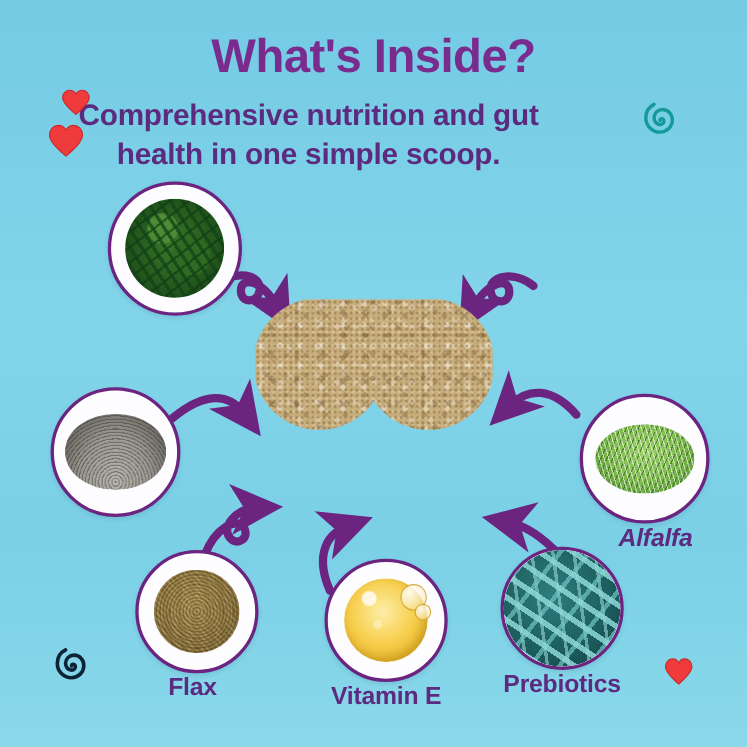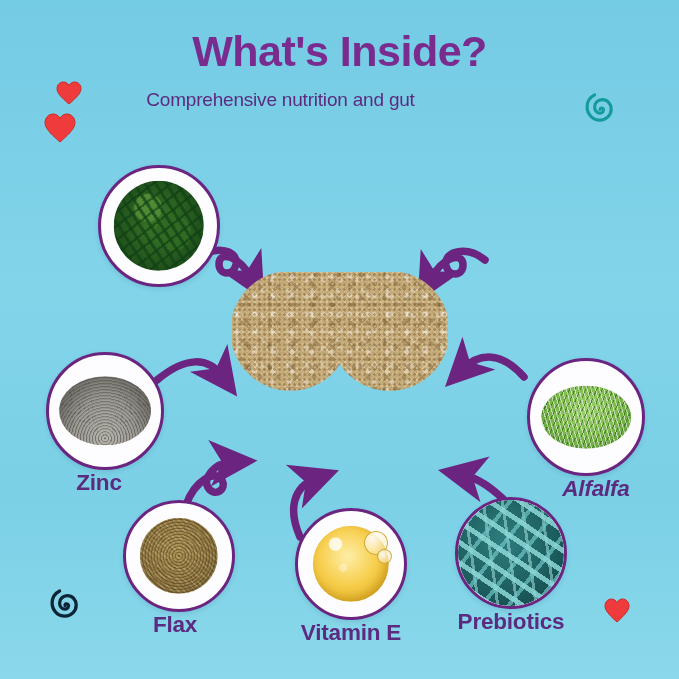--- a/index.html
+++ b/index.html
@@ -34,22 +34,22 @@
     font-weight: 700;
     letter-spacing: -0.5px;
     color: #7a2b8e;
   }
   .subtitle {
     position: absolute;
     top: 88px;
     left: 0;
     width: 561px;
     text-align: center;
-    font-size: 19px;
-    font-weight: 400;
+    font-size: 27px;
+    font-weight: 700;
     line-height: 1.28;
     letter-spacing: -0.2px;
     color: #5c2b80;
   }
 
   
   .heart-wrap {
     position: absolute;
     left: 232px;
     top: 272px;
@@ -218,20 +218,21 @@
 </style>
 </head>
 <body>
 
 <div id="infographic">
   <div class="bg-tint"></div>
 
   <div class="title">What's Inside?</div>
   <div class="subtitle">
     <div>Comprehensive nutrition and gut</div>
+    <div>health in one simple scoop.</div>
   </div>
 
   <svg class="arrows" width="679" height="679" viewBox="0 0 679 679">
     <defs>
       <marker id="ah" markerWidth="7" markerHeight="7" refX="3.2" refY="3.5" orient="auto" markerUnits="strokeWidth">
         <path d="M0.2,0.4 L6.6,3.5 L0.2,6.6 L1.9,3.5 Z" fill="#6b2480"></path>
       </marker>
     </defs>
     <g fill="none" stroke="#6b2480" stroke-width="7.5" stroke-linecap="round" marker-end="url(#ah)">
 
@@ -260,21 +261,20 @@
     <div class="bubble" style="width:116px; height:116px;">
       <div class="fill art-kelp"></div>
     </div>
   </div>
 
 
   <div class="node" style="left:46px; top:352px; width:118px;">
     <div class="bubble" style="width:112px; height:112px;">
       <div class="fill art-zinc"></div>
     </div>
-    <div class="node-label" style="top:118px; left:-6px;">Zinc</div>
   </div>
 
   <div class="node" style="left:527px; top:358px; width:118px;">
     <div class="bubble" style="width:112px; height:112px;">
       <div class="fill art-alfalfa"></div>
     </div>
     <div class="node-label" style="top:118px; left:10px;font-style:italic;">Alfalfa</div>
   </div>
 
   <div class="node" style="left:123px; top:500px; width:112px;">

